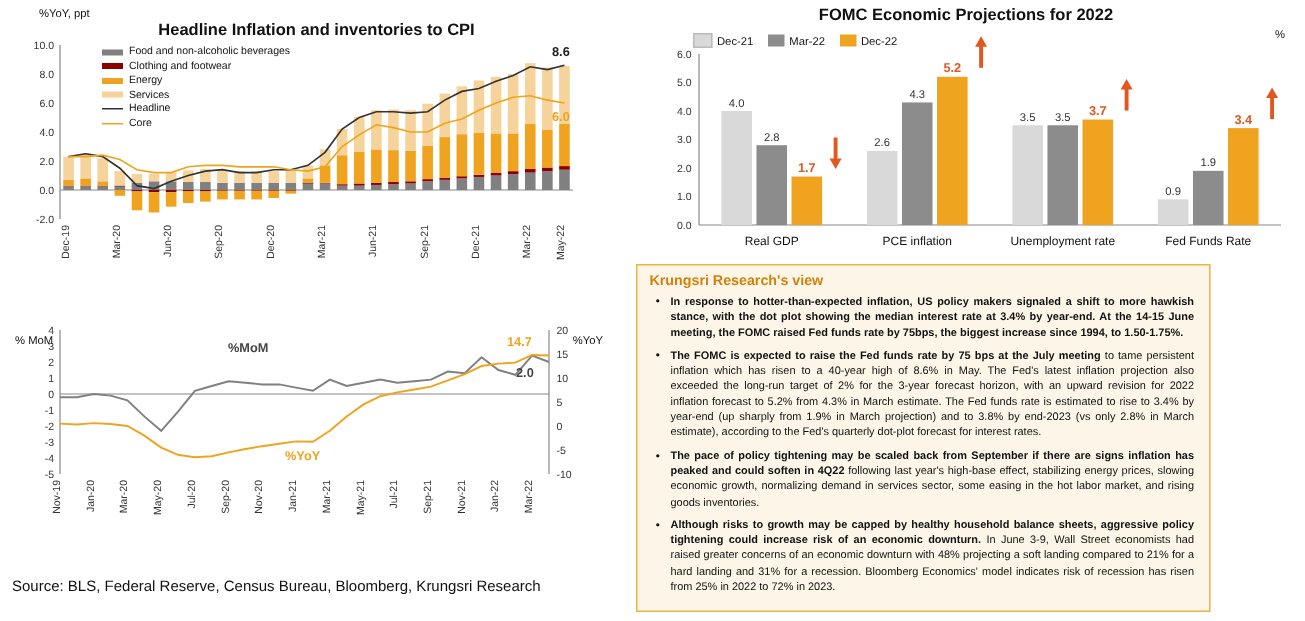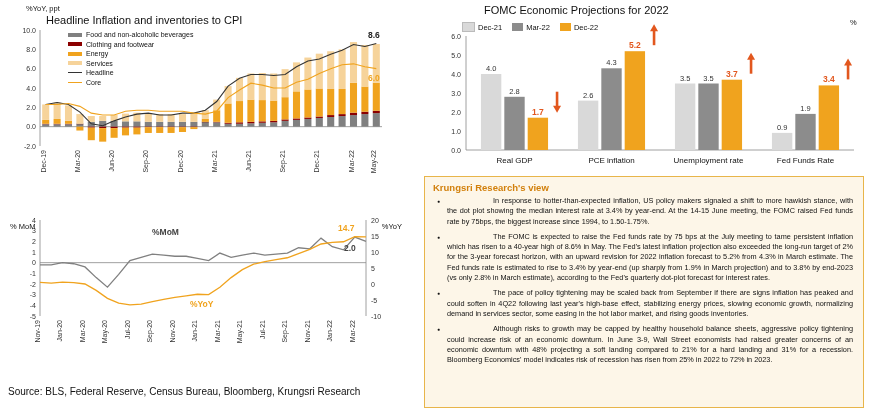--- a/index.html
+++ b/index.html
@@ -4,21 +4,21 @@
 <style>
   html,body{margin:0;padding:0;}
   body{
     width:870px;height:414px;background:#ffffff;
     font-family:"Liberation Sans", sans-serif;
     color:#111;overflow:hidden;position:relative;
   }
   .panel{position:absolute;}
 
   
-  .ctitle{font-size:11px;font-weight:normal;}
+  .ctitle{font-size:11px;font-weight:bold;text-align:center;}
   .tick{font-size:7px;fill:#333;}
   svg{display:block;}
 
   
   #chart1{left:6px;top:4px;width:400px;height:176px;}
   #chart1 .ctitle{position:absolute;left:40px;top:10px;width:330px;}
   #chart1 .ylab{position:absolute;left:20px;top:0px;font-size:7.5px;}
 
   .legend1{position:absolute;left:62px;top:26px;font-size:7px;line-height:9.5px;}
   .legend1 .row{display:flex;align-items:center;height:9.5px;}
@@ -37,27 +37,27 @@
   
   #chart3{left:424px;top:2px;width:440px;height:172px;}
   #chart3 .ctitle{position:absolute;left:60px;top:2px;width:320px;font-size:11px;}
   #chart3 .pct{position:absolute;left:426px;top:16px;font-size:7.5px;}
 
   .legend3{position:absolute;left:38px;top:20px;font-size:7.5px;display:flex;gap:10px;align-items:center;}
   .legend3 .it{display:flex;align-items:center;gap:3px;}
   .legend3 .sw{width:11px;height:8px;display:inline-block;}
 
   
-  #view{left:424px;top:176px;width:440px;height:232px;
+  #view{left:424px;top:176px;width:383px;height:232px;
         background:#fdf6e8;border:1px solid #e8b54a;box-sizing:border-box;}
   #view .vhd{color:#d2800c;font-weight:bold;font-size:9.5px;padding:5px 8px 3px 8px;}
   #view ul{margin:0;padding:0 10px 0 22px;list-style:none;}
   #view li{font-size:7.3px;line-height:10.3px;text-align:justify;margin-bottom:5px;position:relative;}
   #view li:before{content:"\25CF";position:absolute;left:-10px;top:0;font-size:5px;line-height:11px;}
-  #view li b{font-weight:normal;margin-left:46px;}
+  #view li b{font-weight:bold;}
 </style>
 </head>
 <body>
 
 <div class="panel" id="chart1">
   <div class="ylab">%YoY, ppt</div>
   <div class="ctitle">Headline Inflation and inventories to CPI</div>
   <div class="legend1">
     <div class="row">
         <span class="sw" style="background:#808080"></span>

